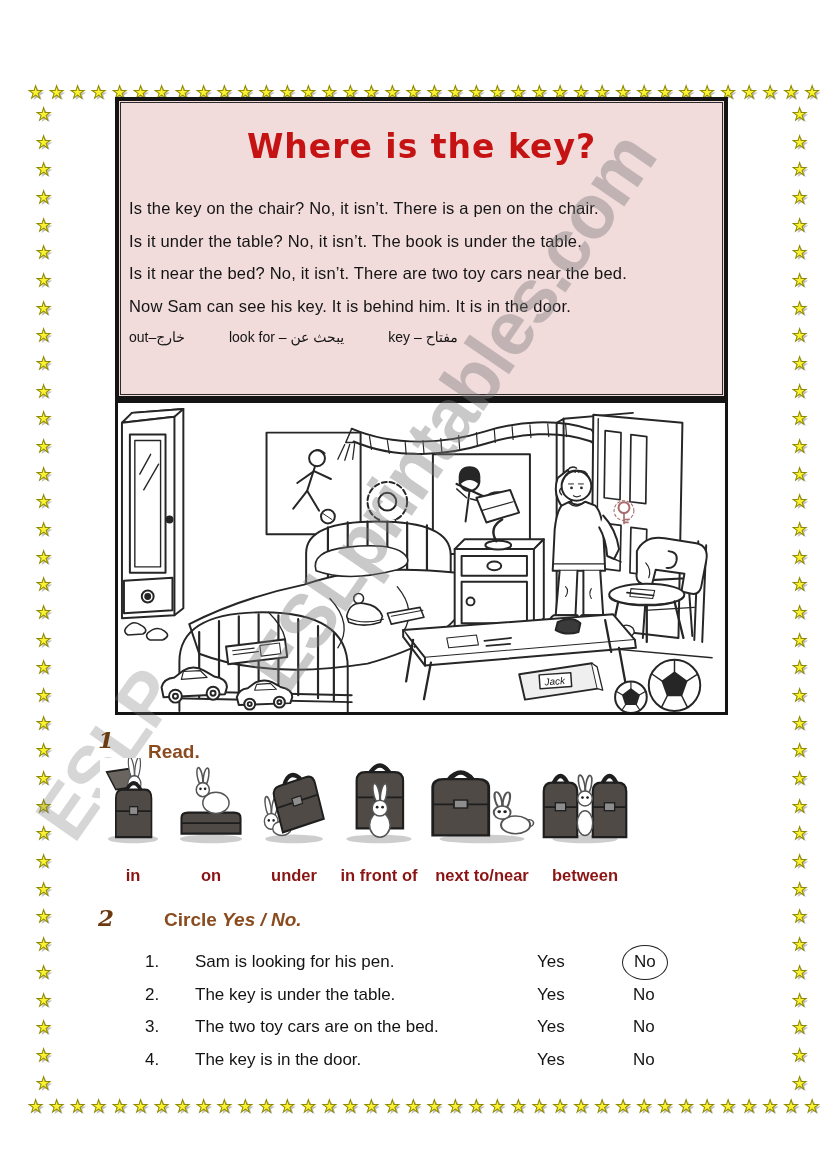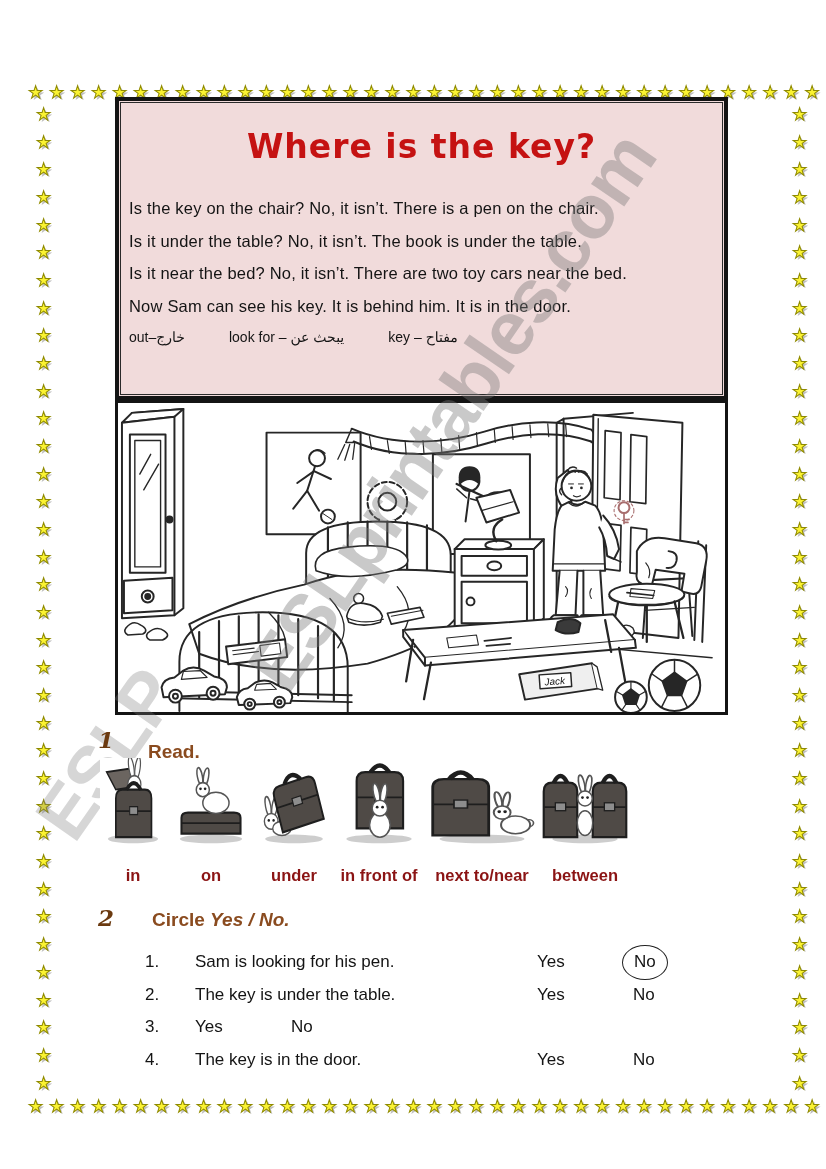--- a/index.html
+++ b/index.html
@@ -531,38 +531,39 @@
           <ellipse cx="54.25" cy="30.275" rx="3.23" ry="10.625" fill="#fff" stroke="#555" stroke-width="1.8" transform="rotate(10 54.25 30.275)"></ellipse>
           <circle cx="50" cy="46" r="8.5" fill="#fff" stroke="#555" stroke-width="1.8"></circle>
           <circle cx="47.025" cy="44.98" r="1.6" fill="#222"></circle>
           <circle cx="52.975" cy="44.98" r="1.6" fill="#222"></circle>
         </svg>
         <div class="prep-label">between</div>
       </div>
     </div>
 
   <div class="sec-num" style="left:98px;top:904px">2</div>
-  <div class="sec-head" style="left:152px;top:909px">
+  <div class="sec-head" style="left:164px;top:909px">
     <span>Circle </span><span class="head-italic">Yes / No.</span>
   </div>
   <div id="questions">
       <div class="q-row">
         <span class="q-num">1.</span>
         <span class="q-text">Sam is looking for his pen.</span>
         <span class="q-yes">Yes</span>
         <span class="q-no"><span class="circled">No</span></span>
       </div>
       <div class="q-row">
         <span class="q-num">2.</span>
         <span class="q-text">The key is under the table.</span>
         <span class="q-yes">Yes</span>
         <span class="q-no"><span>No</span></span>
       </div>
       <div class="q-row">
         <span class="q-num">3.</span>
+        <span class="q-text">The two toy cars are on the bed.</span>
         <span class="q-yes">Yes</span>
         <span class="q-no"><span>No</span></span>
       </div>
       <div class="q-row">
         <span class="q-num">4.</span>
         <span class="q-text">The key is in the door.</span>
         <span class="q-yes">Yes</span>
         <span class="q-no"><span>No</span></span>
       </div>
     </div>

